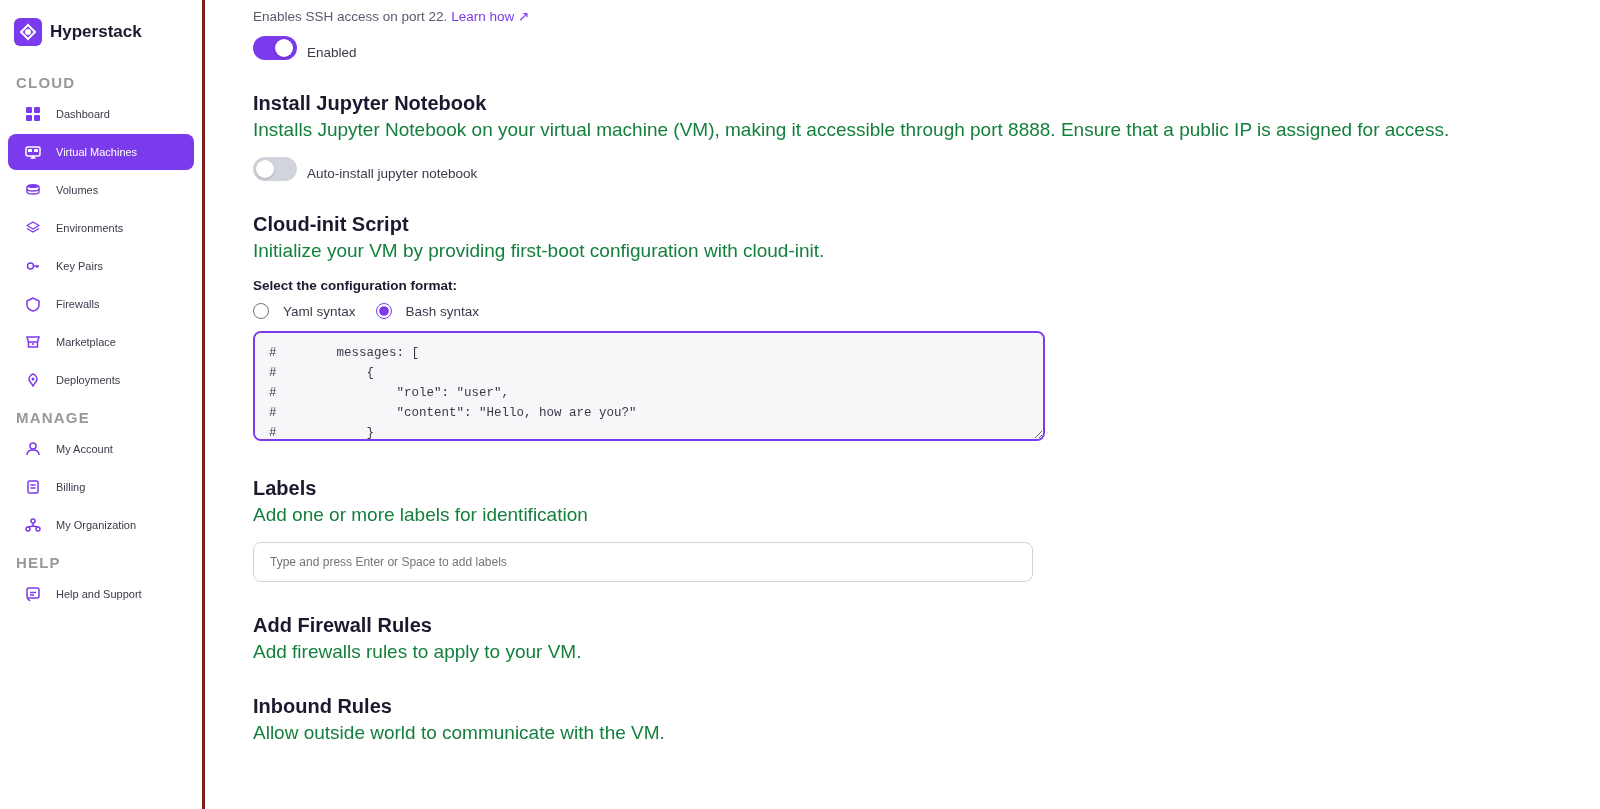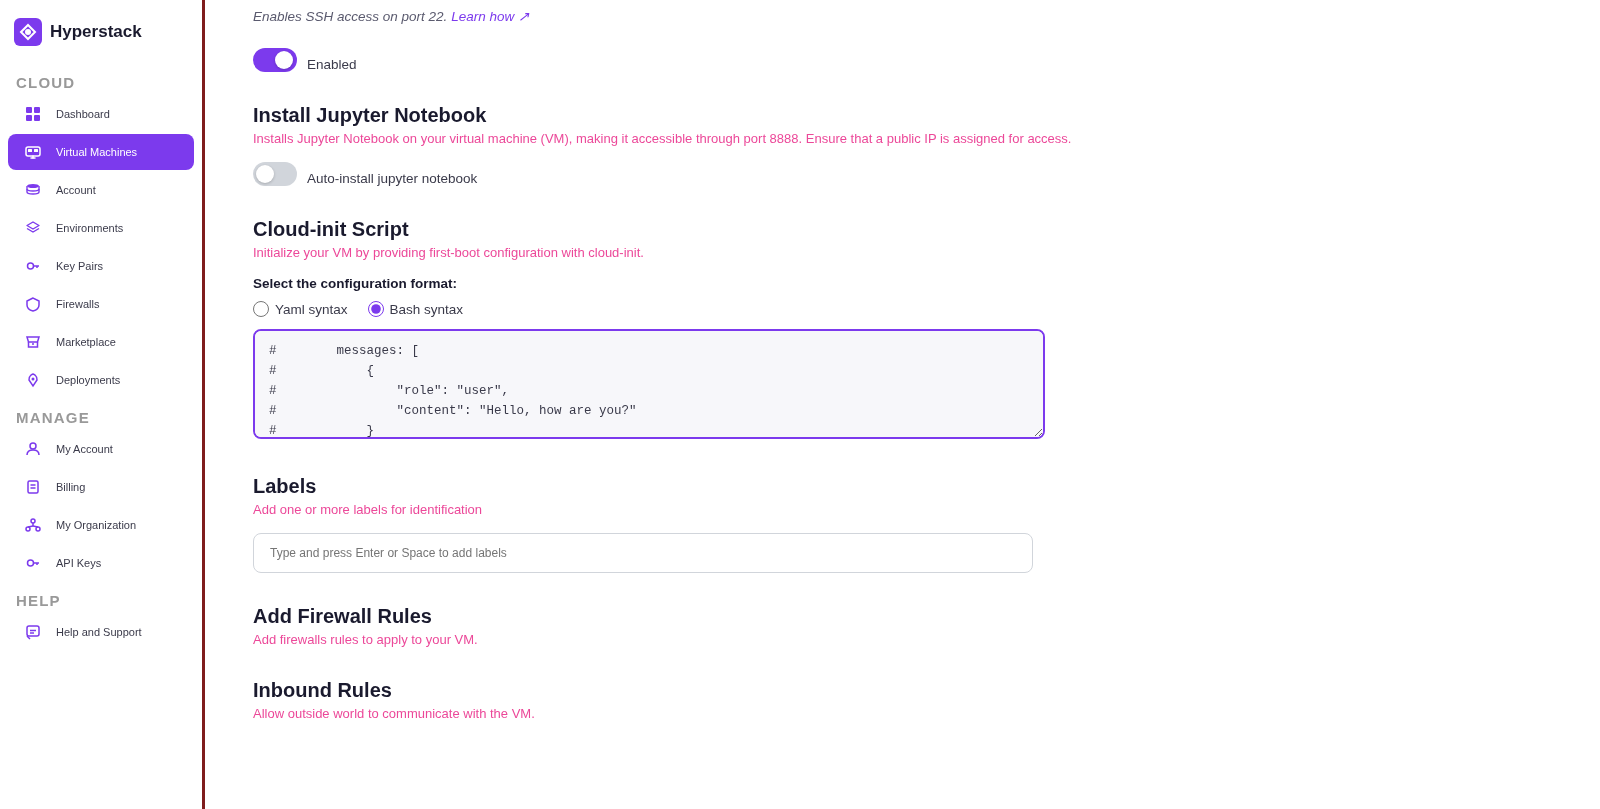--- a/index.html
+++ b/index.html
@@ -82,22 +82,22 @@
       margin-bottom: 32px;
     }
     .section-title {
       font-size: 20px;
       font-weight: 700;
       color: #1a1a2e;
       margin-bottom: 4px;
       margin-top: 24px;
     }
     .section-desc {
-      font-size: 13px;
-      color: #ec4899;
+      font-size: 19px;
+      color: #15803d;
       margin-bottom: 16px;
     }
 
     
     .toggle-row {
       display: flex;
       align-items: flex-end;
       gap: 10px;
       margin-bottom: 8px;
     }
@@ -128,40 +128,39 @@
     .toggle-thumb.off { left: 3px; }
     .toggle-label {
       font-size: 13.5px;
       color: #3a3a4a;
     }
 
     
     .ssh-note {
       font-size: 13.5px;
       color: #5a5a6e;
-      margin-bottom: 24px;
-      font-style: italic;
+      margin-bottom: 12px;
     }
     .learn-link {
       color: #7c3aed;
       text-decoration: none;
       font-size: 13.5px;
     }
 
     
     .radio-group {
       display: flex;
       gap: 20px;
       align-items: center;
       margin-bottom: 12px;
     }
     .radio-label {
       display: flex;
       align-items: center;
-      gap: 6px;
+      gap: 14px;
       font-size: 13.5px;
       color: #3a3a4a;
       cursor: pointer;
     }
     .radio-input {
       width: 16px;
       height: 16px;
       accent-color: #7c3aed;
       cursor: pointer;
     }
@@ -243,21 +242,21 @@
   </div>
 
   <div class="sidebar-item">
     <span class="sidebar-icon">
       <svg width="16" height="16" viewBox="0 0 16 16" fill="currentColor">
         <ellipse cx="8" cy="4" rx="6" ry="2"></ellipse>
           <path d="M2 4v3c0 1.1 2.7 2 6 2s6-.9 6-2V4" fill="none" stroke="currentColor" stroke-width="1.4"></path>
         <path d="M2 7v3c0 1.1 2.7 2 6 2s6-.9 6-2V7" fill="none" stroke="currentColor" stroke-width="1.4"></path>
       </svg>
     </span>
-    <span>Account</span>
+    <span>Volumes</span>
   </div>
 
   <div class="sidebar-item">
     <span class="sidebar-icon">
       <svg width="16" height="16" viewBox="0 0 16 16" fill="currentColor">
         <path d="M8 2L14 5.5L8 9L2 5.5Z" fill="none" stroke="currentColor" stroke-width="1.4" stroke-linejoin="round"></path>
         <path d="M2 8.5L8 12L14 8.5" fill="none" stroke="currentColor" stroke-width="1.4"></path>
       </svg>
     </span>
     <span>Environments</span>
@@ -333,29 +332,20 @@
         <circle cx="3" cy="12" r="2"></circle>
         <circle cx="13" cy="12" r="2"></circle>
         <line x1="8" y1="6" x2="8" y2="9"></line>
         <line x1="8" y1="9" x2="3" y2="10"></line>
         <line x1="8" y1="9" x2="13" y2="10"></line>
       </svg>
     </span>
     <span>My Organization</span>
   </div>
 
-  <div class="sidebar-item">
-    <span class="sidebar-icon">
-      <svg width="16" height="16" viewBox="0 0 16 16" fill="none" stroke="currentColor" stroke-width="1.5">
-        <circle cx="5.5" cy="8" r="3"></circle>
-        <path d="M8 8h6M12 8v2"></path>
-      </svg>
-    </span>
-    <span>API Keys</span>
-  </div>
 
   <div class="sidebar-section-label">HELP</div>
 
   <div class="sidebar-item">
     <span class="sidebar-icon">
       <svg width="16" height="16" viewBox="0 0 16 16" fill="none" stroke="currentColor" stroke-width="1.5">
         <rect x="2" y="2" width="12" height="10" rx="2"></rect>
         <line x1="2" y1="12" x2="5" y2="15"></line>
         <line x1="5" y1="6.5" x2="11" y2="6.5"></line>
         <line x1="5" y1="9" x2="9" y2="9"></line>

